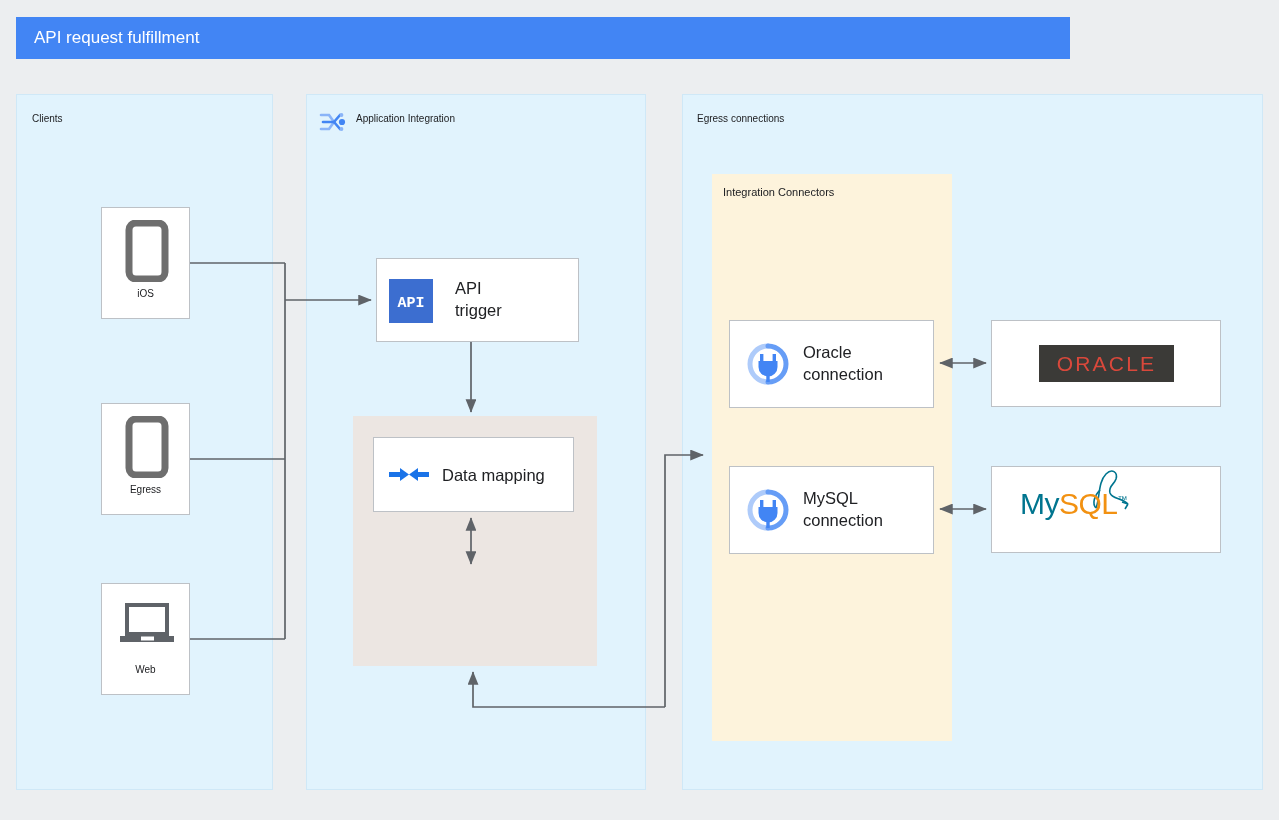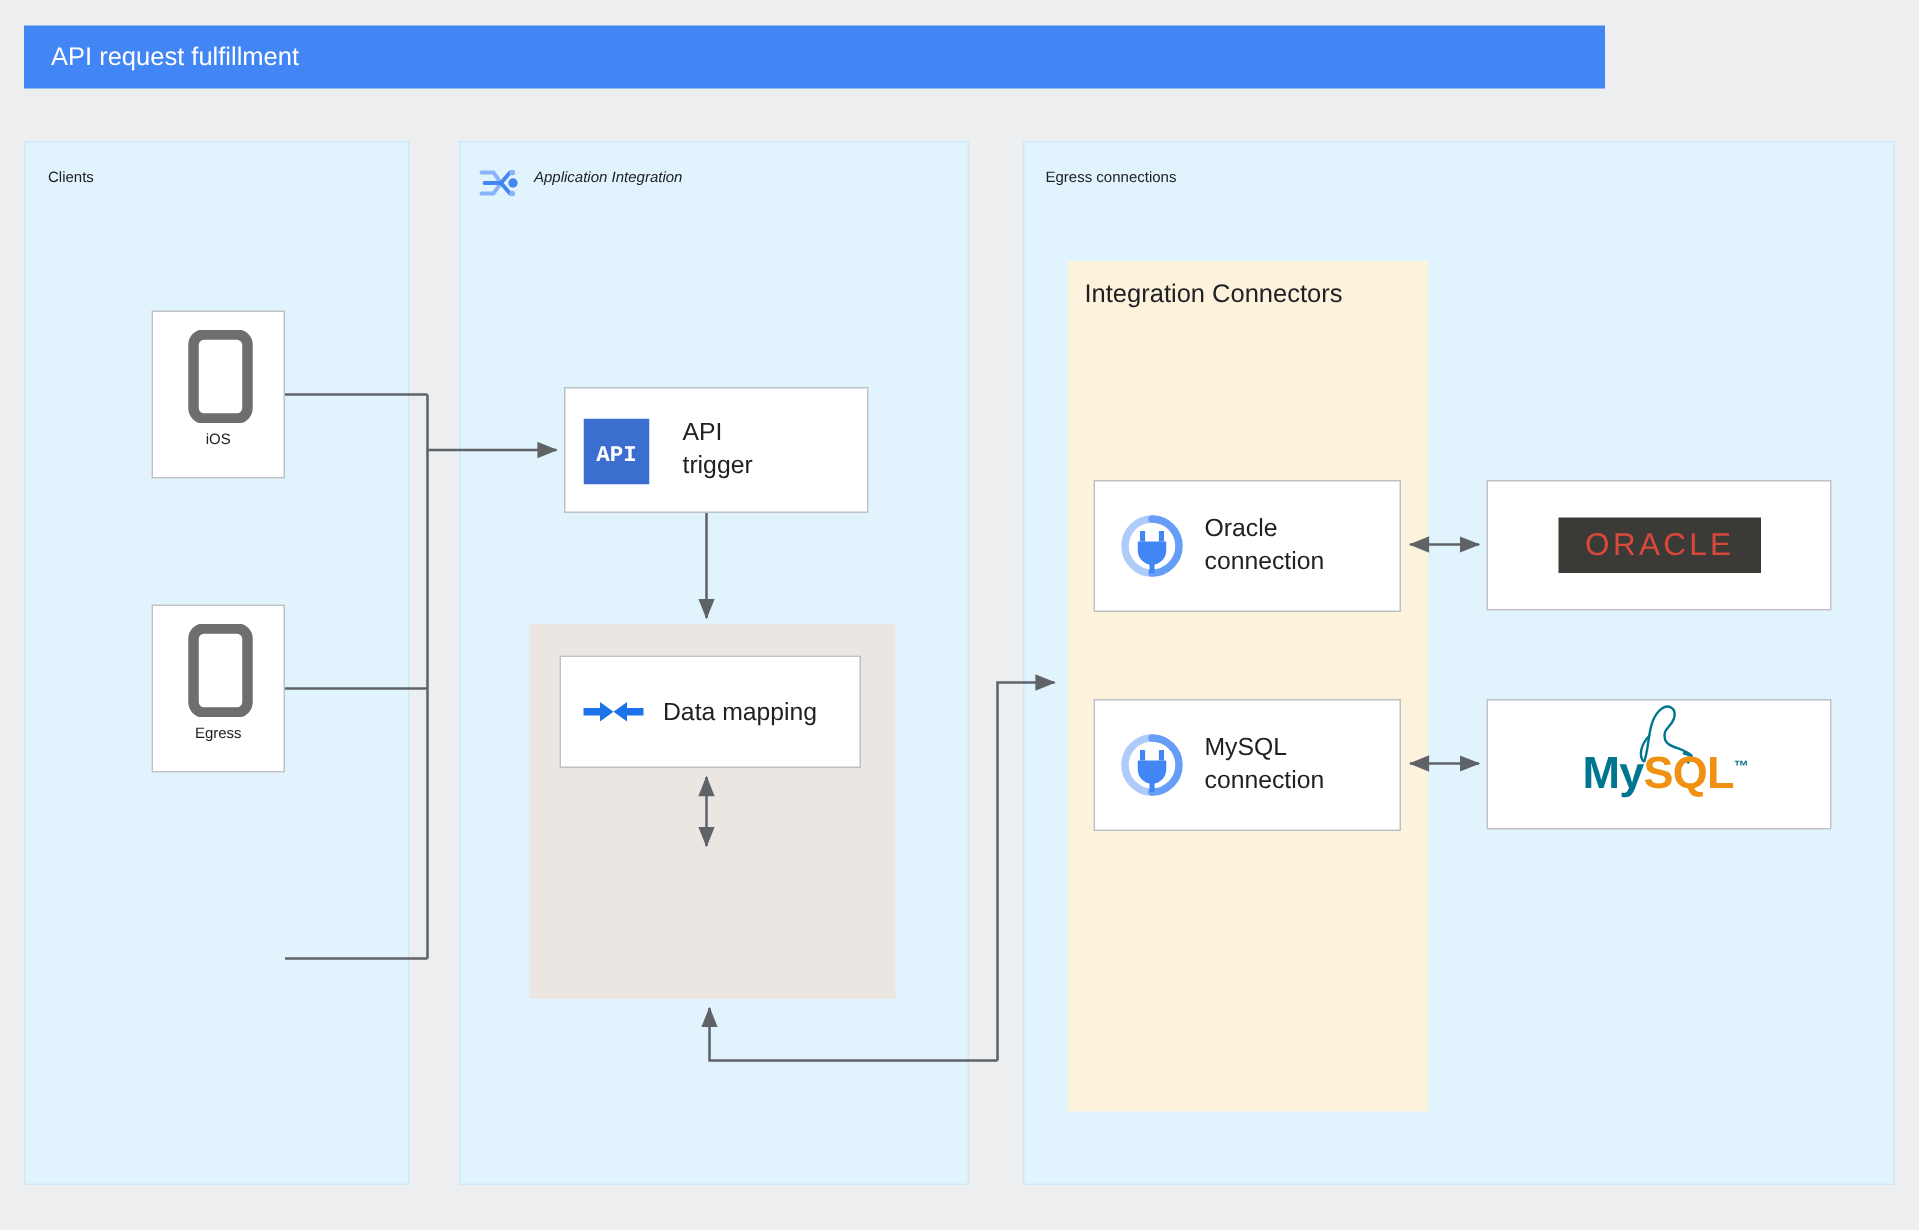--- a/index.html
+++ b/index.html
@@ -42,36 +42,36 @@
     position: absolute;
     font-size: 10px;
     color: #202124;
     white-space: nowrap;
   }
   #panel-clients   { left: 16px;  top: 94px; width: 257px; height: 696px; }
   #panel-appint    { left: 306px; top: 94px; width: 340px; height: 696px; }
   #panel-egress    { left: 682px; top: 94px; width: 581px; height: 696px; }
 
   #title-clients { left: 32px;  top: 113px; }
-  #title-appint  { left: 356px; top: 113px; font-style: italic; }
+  #title-appint  { left: 356px; top: 113px; }
   #title-egress  { left: 697px; top: 113px; }
 
   #appint-icon { position: absolute; left: 317px; top: 106px; width: 32px; height: 32px; }
 
   
   #box-intconn {
     position: absolute;
     left: 712px; top: 174px;
     width: 240px; height: 567px;
     background: #fdf3dc;
   }
   #title-intconn {
     position: absolute;
     left: 723px; top: 186px;
-    font-size: 17px; color: #202124;
+    font-size: 11px; color: #202124;
     white-space: nowrap;
   }
   #box-tasks {
     position: absolute;
     left: 353px; top: 416px;
     width: 244px; height: 250px;
     background: #ece6e2;
   }
 
   
@@ -134,27 +134,26 @@
   }
   #oracle-word {
     color: #d9483b;
     font-size: 21px;
     letter-spacing: 2.2px;
     font-family: "Liberation Sans", sans-serif;
   }
   
   #mysql-wordmark {
     position: absolute;
-    left: 1055px; top: 487px;
+    left: 1020px; top: 487px;
     width: 112px; height: 40px;
     font-size: 30px;
-    font-weight: bold;
+    font-weight: normal;
     letter-spacing: -0.5px;
     white-space: nowrap;
-    margin-top: 12px;
   }
   .mysql-my  { color: #00758f; }
   .mysql-sql { color: #f29111; }
   .mysql-tm  { color: #00758f; font-size: 10px; vertical-align: super; }
 </style>
 </head>
 <body>
 
 <div id="canvas">
 
@@ -231,20 +230,28 @@
     <div class="small-label" style="top:80px;">iOS</div>
   </div>
 
   <div class="card" id="card-android">
     <svg class="icon-abs" style="left:22px; top:12px; width:46px; height:62px;" viewBox="0 0 46 62">
       <rect x="5" y="3" width="36" height="56" rx="7" ry="7" fill="none" stroke="#6e6e6e" stroke-width="7"></rect>
     </svg>
     <div class="small-label" style="top:80px;">Egress</div>
   </div>
 
+  <div class="card" id="card-web">
+    <svg class="icon-abs" style="left:15px; top:16px; width:60px; height:52px;" viewBox="0 0 60 52">
+      <rect x="10" y="5" width="40" height="29" fill="none" stroke="#5f6368" stroke-width="4"></rect>
+      <rect x="3" y="36" width="54" height="6" fill="#5f6368"></rect>
+      <rect x="24" y="36.5" width="13" height="4" fill="#ffffff"></rect>
+    </svg>
+    <div class="small-label" style="top:80px;">Web</div>
+  </div>
 
   <div class="card" id="card-apitrigger">
     <svg class="icon-abs" style="left:12px; top:20px; width:44px; height:44px;" viewBox="0 0 44 44">
       <rect x="0" y="0" width="44" height="44" fill="#3c6ed0"></rect>
       <text x="22" y="28" text-anchor="middle" fill="#ffffff" font-size="15" font-weight="bold" font-family="Liberation Mono, monospace">API</text>
     </svg>
     <div class="card-label" style="left:78px; top:18px;">API
 trigger</div>
   </div>
 

